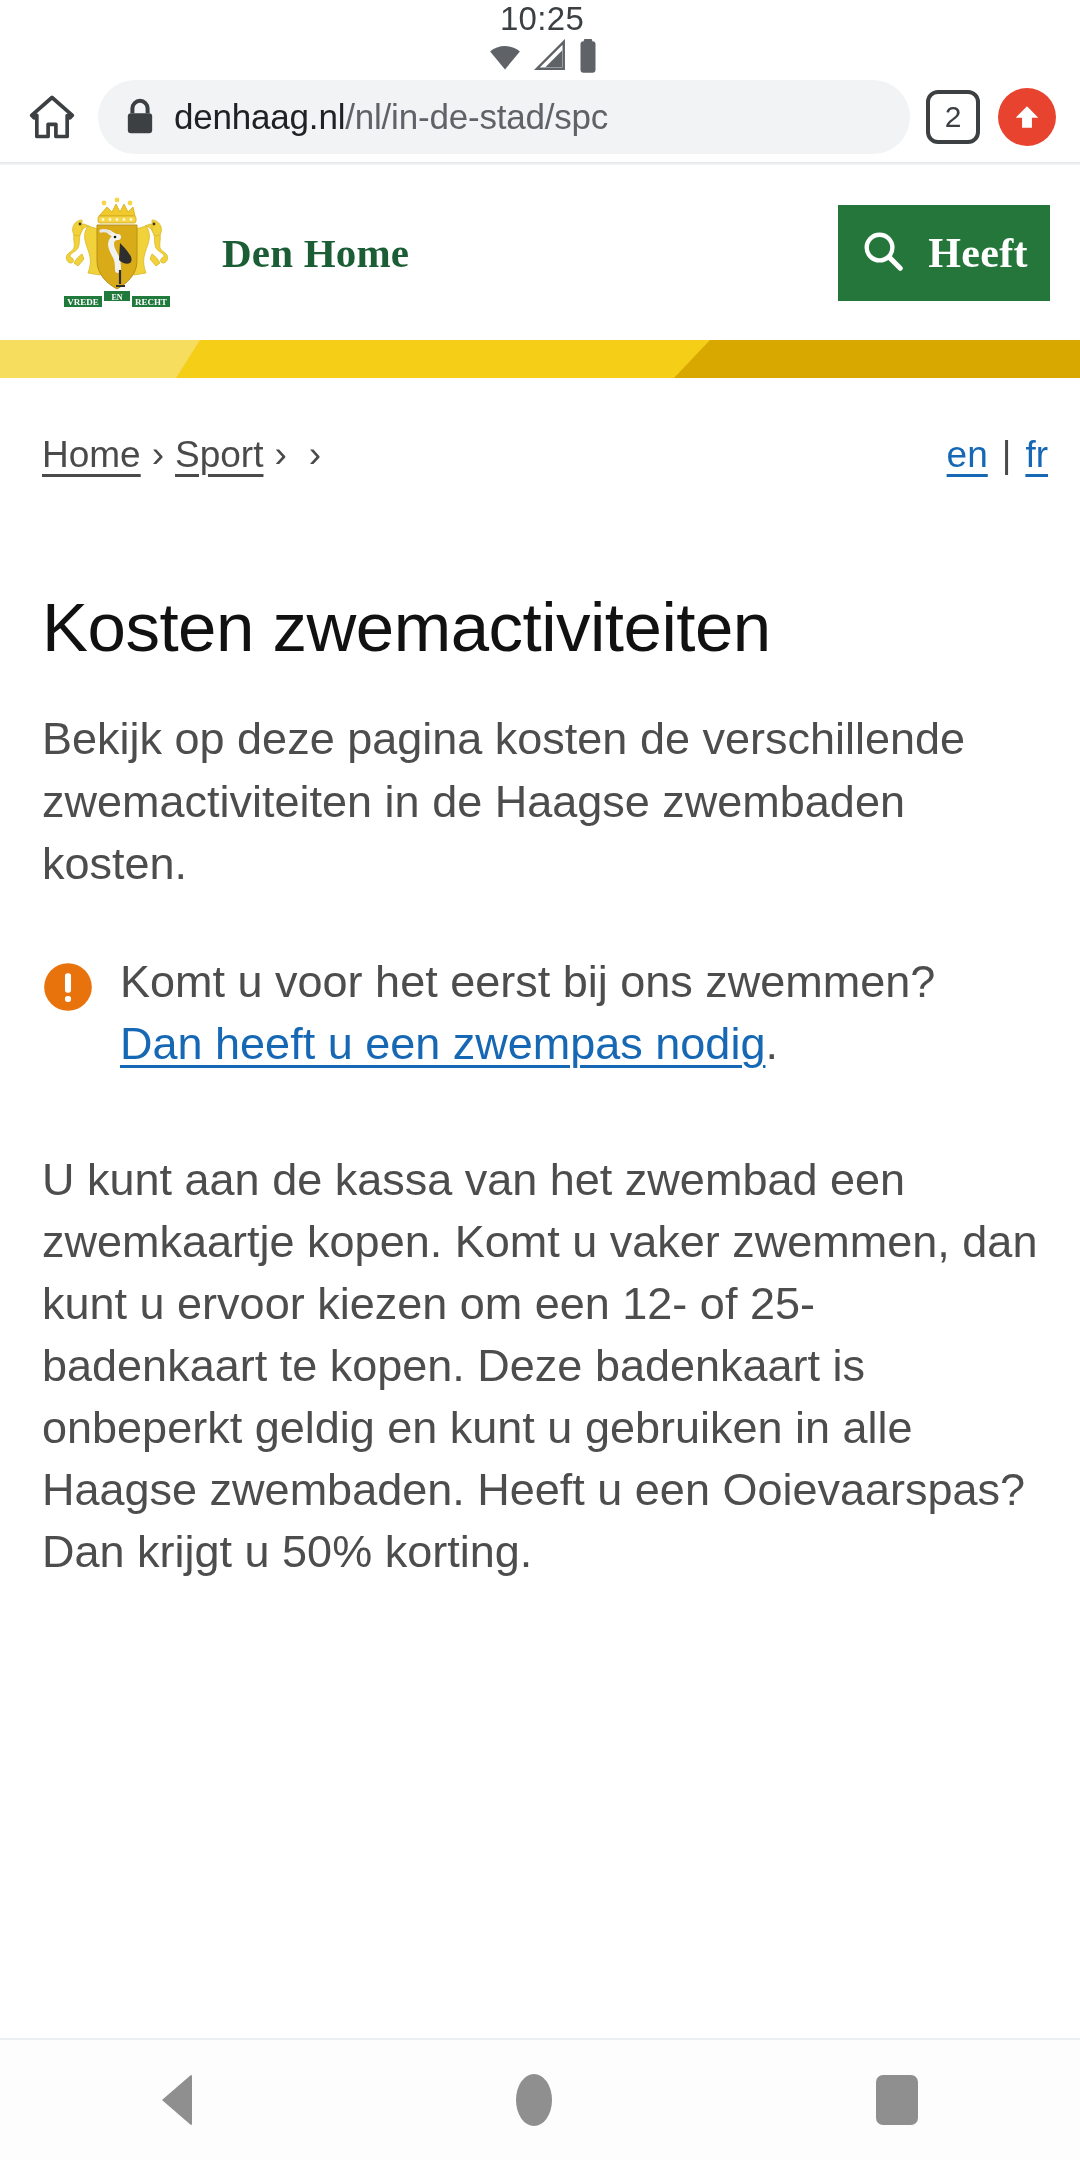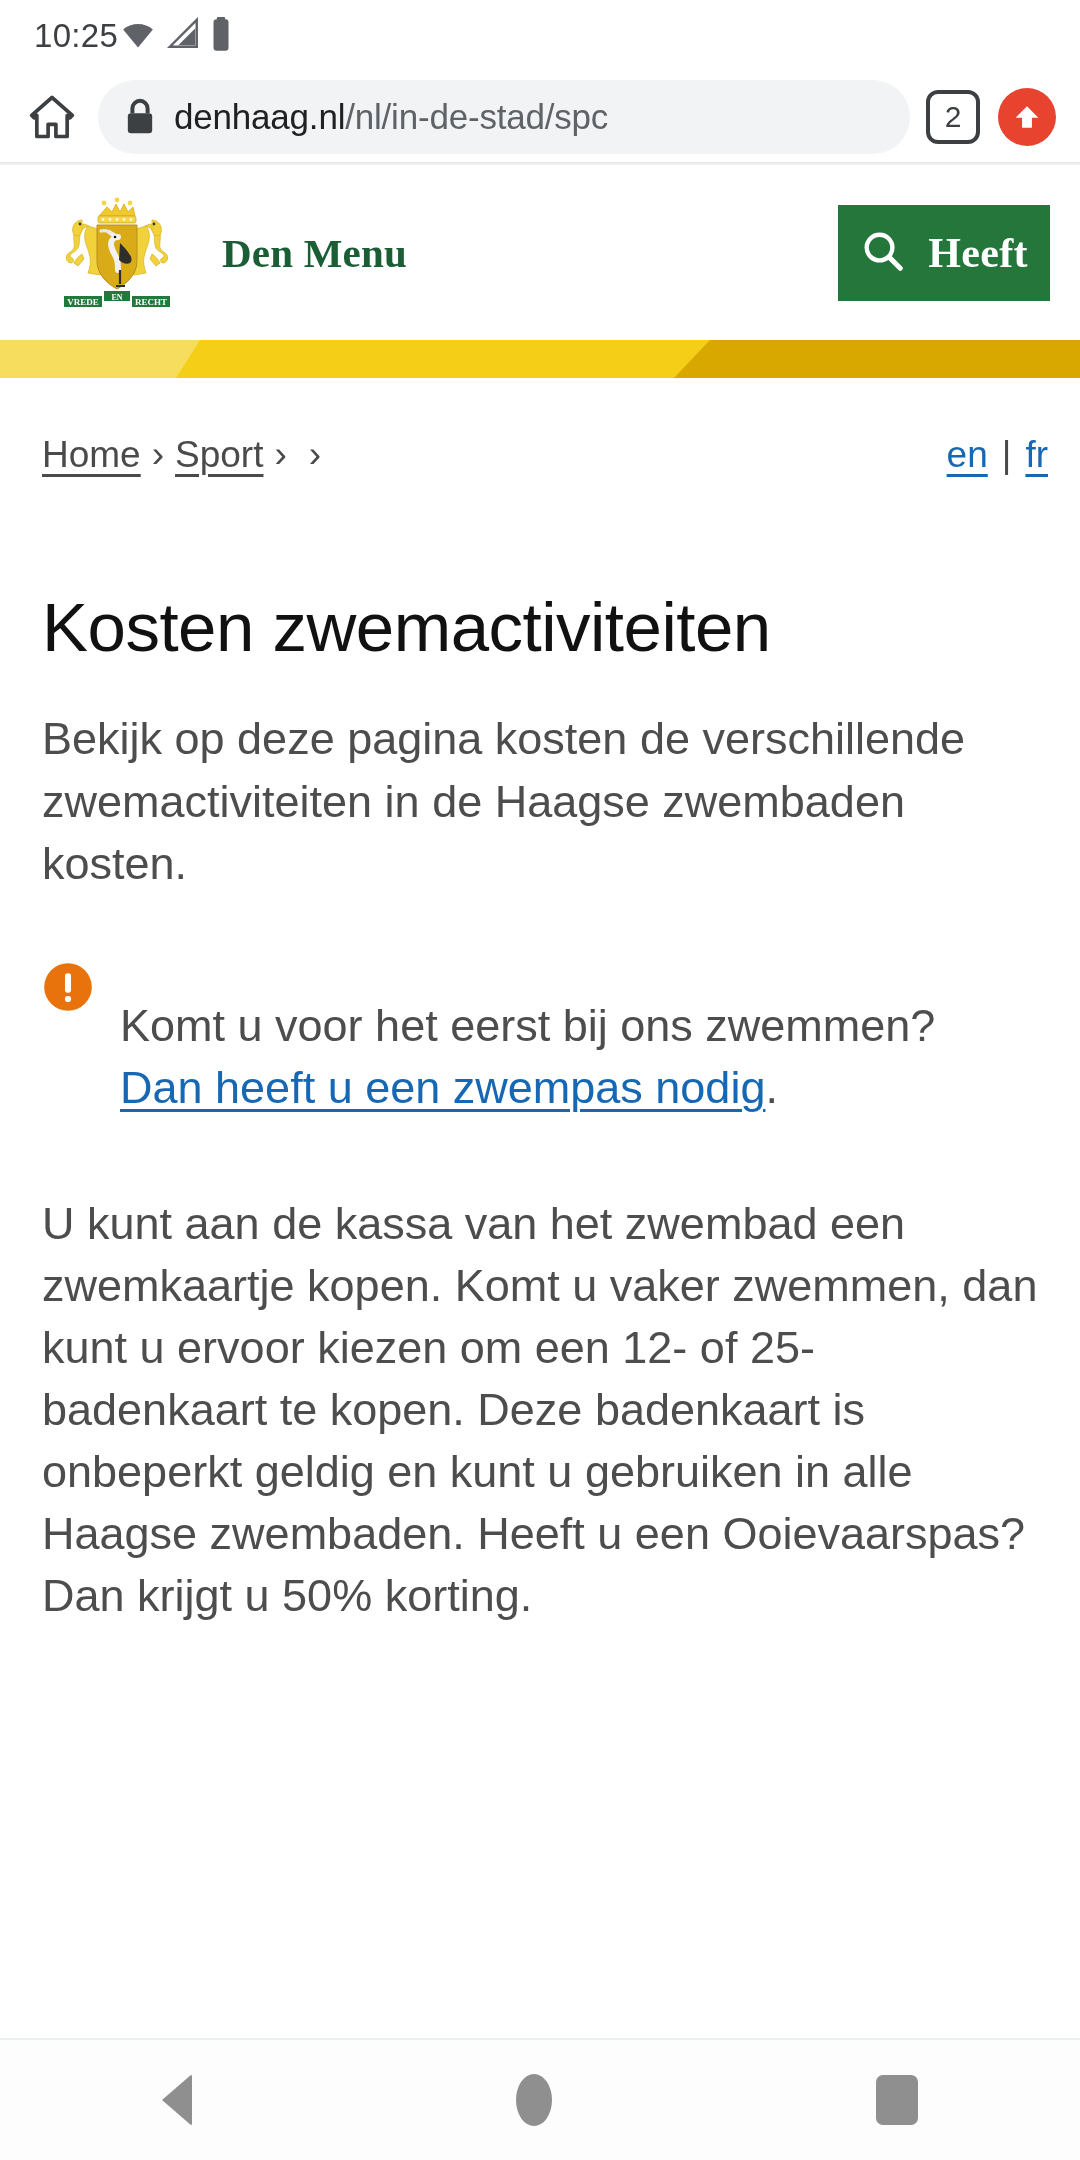--- a/index.html
+++ b/index.html
@@ -8,23 +8,24 @@
     font-family: "Liberation Sans", sans-serif;
     background:#ffffff;
     overflow:hidden;
   }
 
   
   .status-bar {
     height:72px;
     display:flex;
     align-items:center;
-    justify-content:flex-start;
+    justify-content:space-between;
     padding:0 30px 0 34px;
     background:#ffffff;
+    flex-direction:column;
   }
   .status-time {
     font-size:33px;
     color:#3c4043;
     letter-spacing:0.3px;
     font-family:"Liberation Sans", sans-serif;
   }
   .status-icons { display:flex; align-items:center; gap:7px; }
 
   
@@ -190,21 +191,20 @@
     width:52px; height:52px;
     margin-top:10px;
     margin-right:26px;
   }
   .notice-text {
     font-family:"Liberation Sans Narrow","Liberation Sans", sans-serif;
     font-size:45px;
     line-height:1.38;
     color:#4d4d4d;
     max-width:880px;
-    margin-top:44px;
   }
   .notice-text .lnk {
     color:#1668b5;
     text-decoration:underline;
     text-underline-offset:6px;
     text-decoration-thickness:3px;
   }
   .body-par {
     font-family:"Liberation Sans Narrow","Liberation Sans", sans-serif;
     font-size:45px;
@@ -344,21 +344,21 @@
 
       <g>
         <path d="M62 101h26v10H62z" fill="#1f7a3c"></path>
         <path d="M22 106h38v11H22z" fill="#1f7a3c"></path>
         <path d="M90 106h38v11H90z" fill="#1f7a3c"></path>
         <text x="41" y="115" font-family="Liberation Serif, serif" font-size="9" font-weight="bold" fill="#ffffff" text-anchor="middle">VREDE</text>
         <text x="75" y="109.5" font-family="Liberation Serif, serif" font-size="8" font-weight="bold" fill="#ffffff" text-anchor="middle">EN</text>
         <text x="109" y="115" font-family="Liberation Serif, serif" font-size="9" font-weight="bold" fill="#ffffff" text-anchor="middle">RECHT</text>
       </g>
     </svg>
-    <span class="site-name">Den Menu</span>
+    <span class="site-name">Den Home</span>
   </div>
 
   <button class="menu-btn">
     <span>
       <svg width="46" height="46" viewBox="0 0 24 24">
           <circle cx="10.2" cy="10.2" r="6.7" fill="none" stroke="#ffffff" stroke-width="2.3"></circle>
           <path d="M15.2 15.2 21 21" stroke="#ffffff" stroke-width="2.6" stroke-linecap="round"></path>
         </svg>
     </span>
     <span class="menu-label">Heeft</span>

